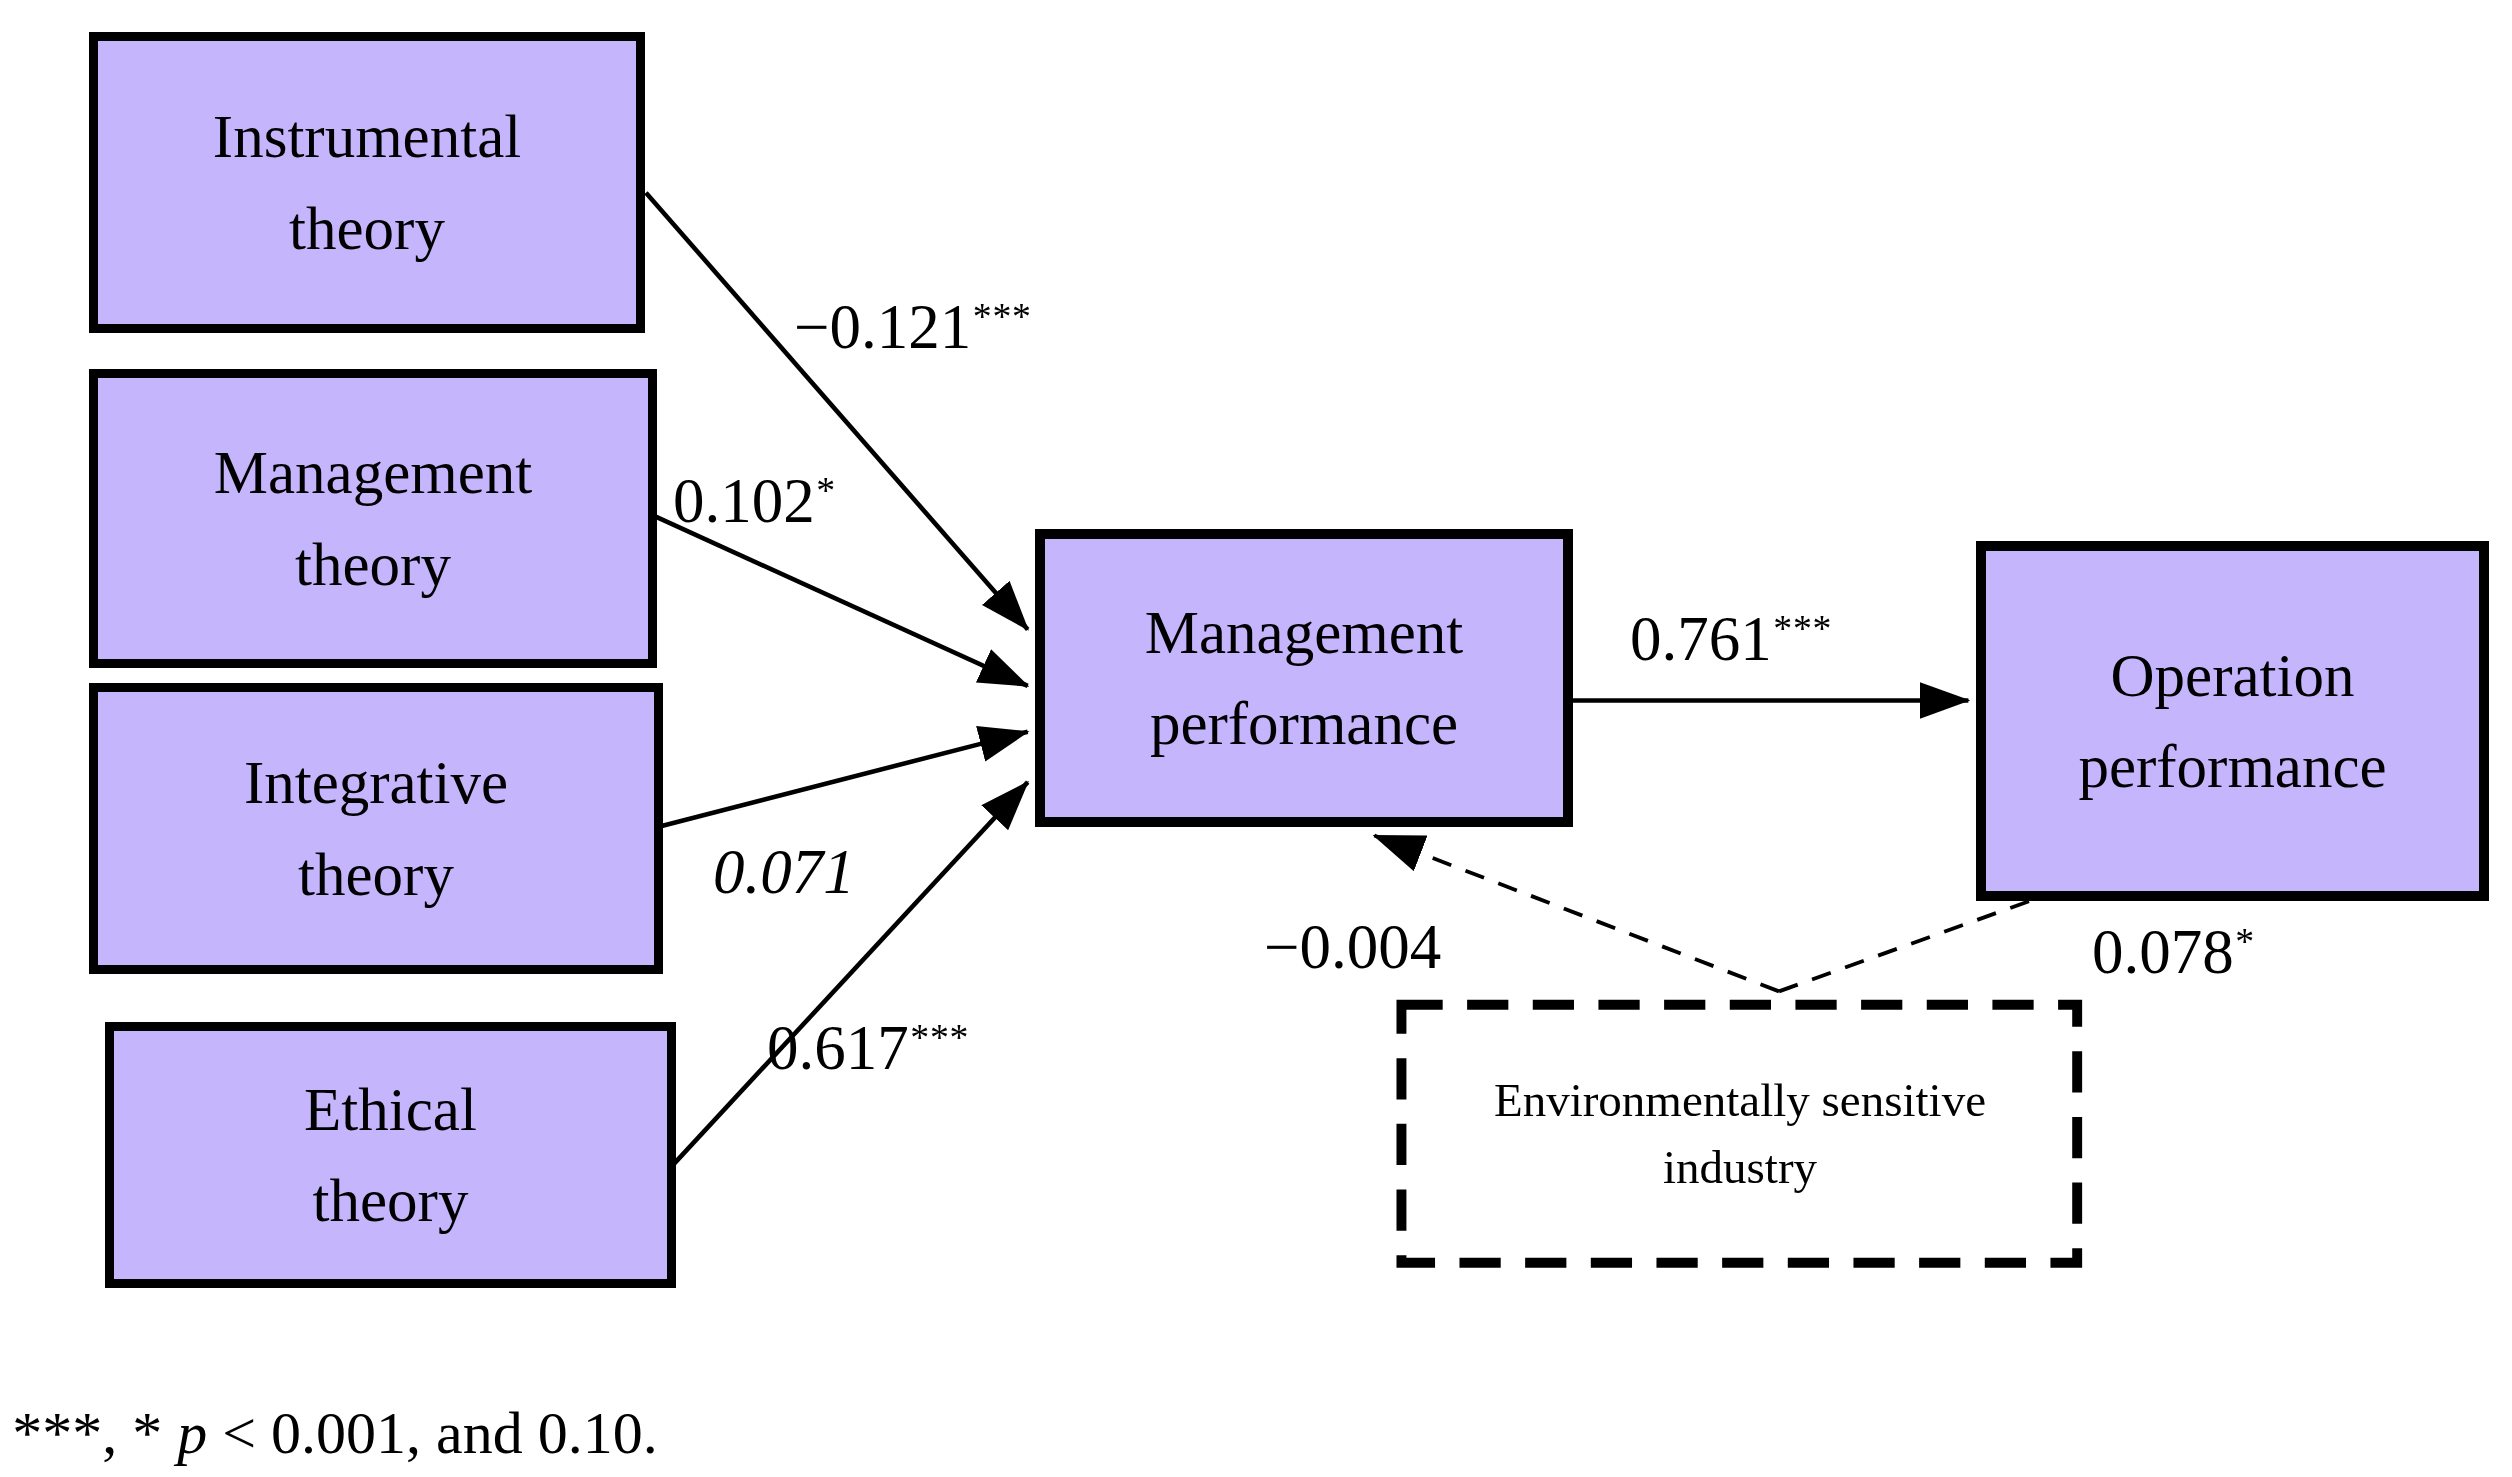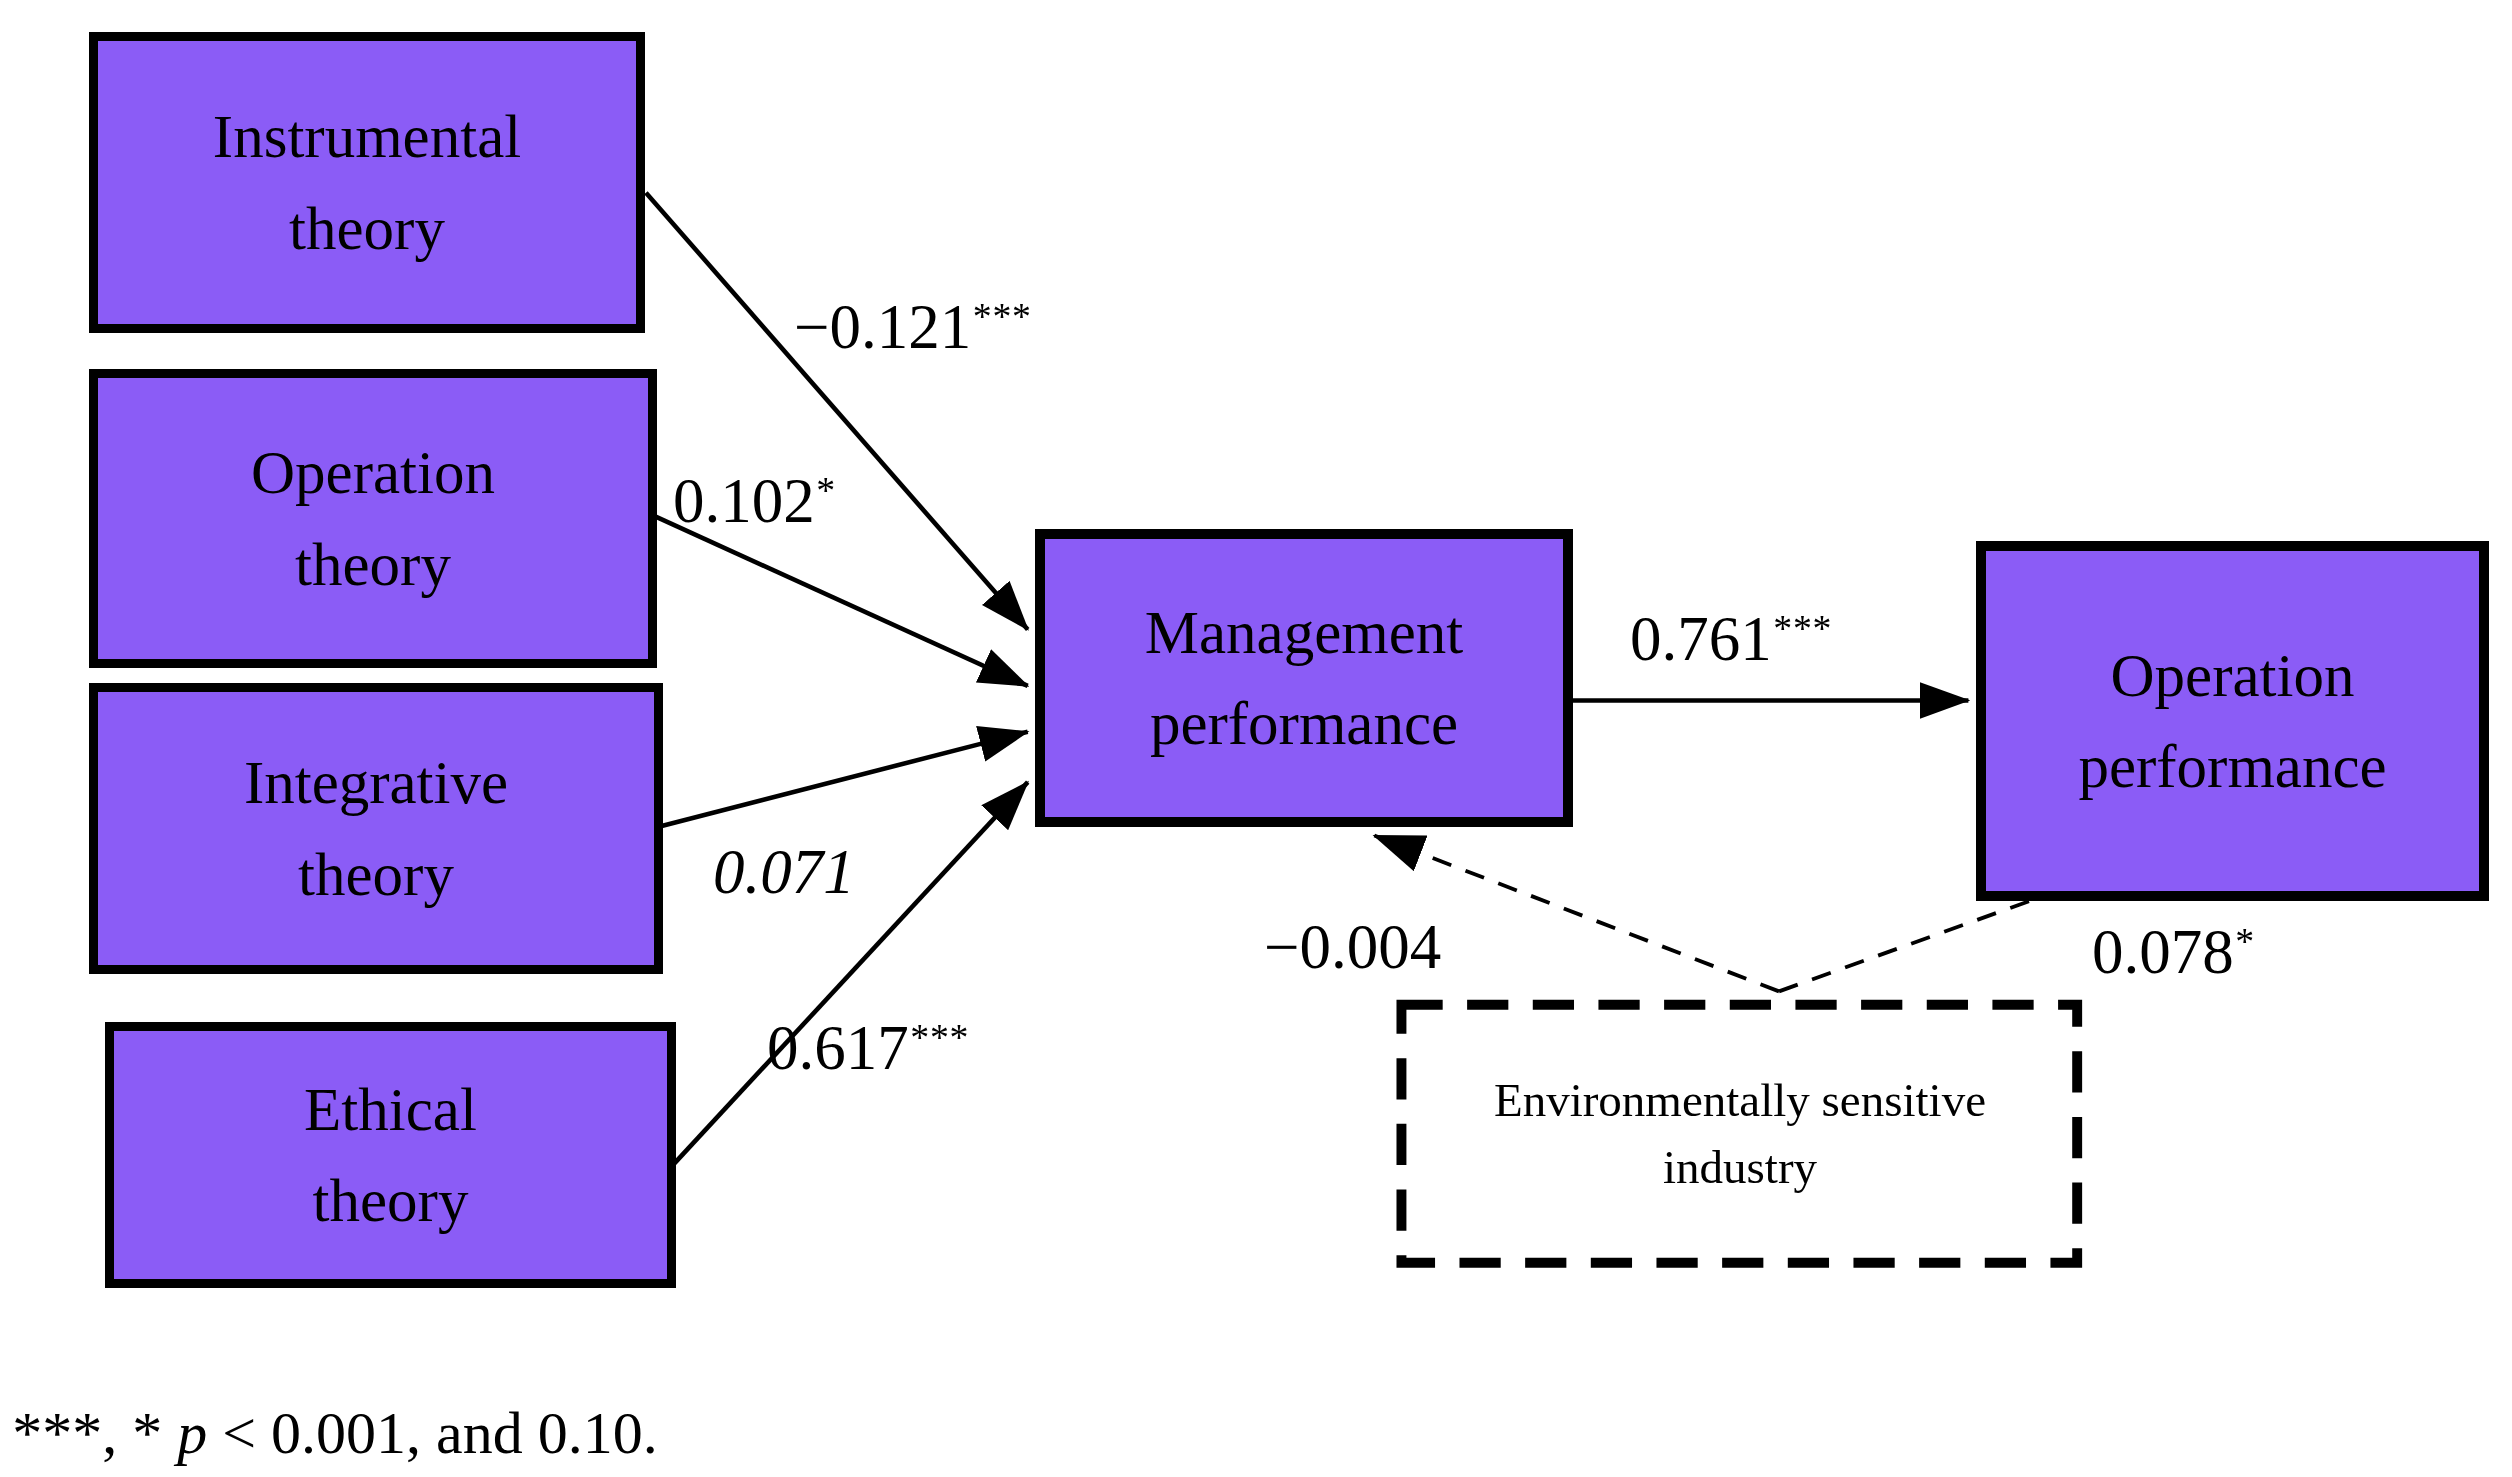--- a/index.html
+++ b/index.html
@@ -23,21 +23,21 @@
   svg.wires {
     position: absolute;
     left: 0; top: 0;
     width: 2512px;
     height: 1478px;
   }
   .box {
     position: absolute;
     box-sizing: border-box;
     border: 9.2px solid #000000;
-    background: #8b5cf6;
+    background: #c4b5fd;
     display: flex;
     align-items: center;
     justify-content: center;
     text-align: center;
     font-size: 61px;
     line-height: 1.5;
   }
   .box .lbl {
     display: inline-block;
     max-width: 340px;
@@ -119,21 +119,21 @@
     <line x1="2330" y1="1298" x2="1800" y2="1094" stroke="#000" stroke-width="5" stroke-dasharray="26 20" marker-end="url(#arrow-dashed)"></line>
     <line x1="2330" y1="1298" x2="2868" y2="1104" stroke="#000" stroke-width="5" stroke-dasharray="26 20" marker-end="url(#arrow-dashed)"></line>
 
     <rect x="1835.5" y="1315.5" width="885" height="338" fill="none" stroke="#000" stroke-width="13" stroke-dasharray="54 32"></rect>
   </svg>
 
   <div class="box" id="box-instrumental">
     <span class="lbl">Instrumental theory</span>
   </div>
   <div class="box" id="box-political">
-    <span class="lbl">Operation theory</span>
+    <span class="lbl">Management theory</span>
   </div>
   <div class="box" id="box-integrative">
     <span class="lbl">Integrative theory</span>
   </div>
   <div class="box" id="box-ethical">
     <span class="lbl">Ethical theory</span>
   </div>
   <div class="box thick" id="box-management">
     <span class="lbl">Management performance</span>
   </div>

